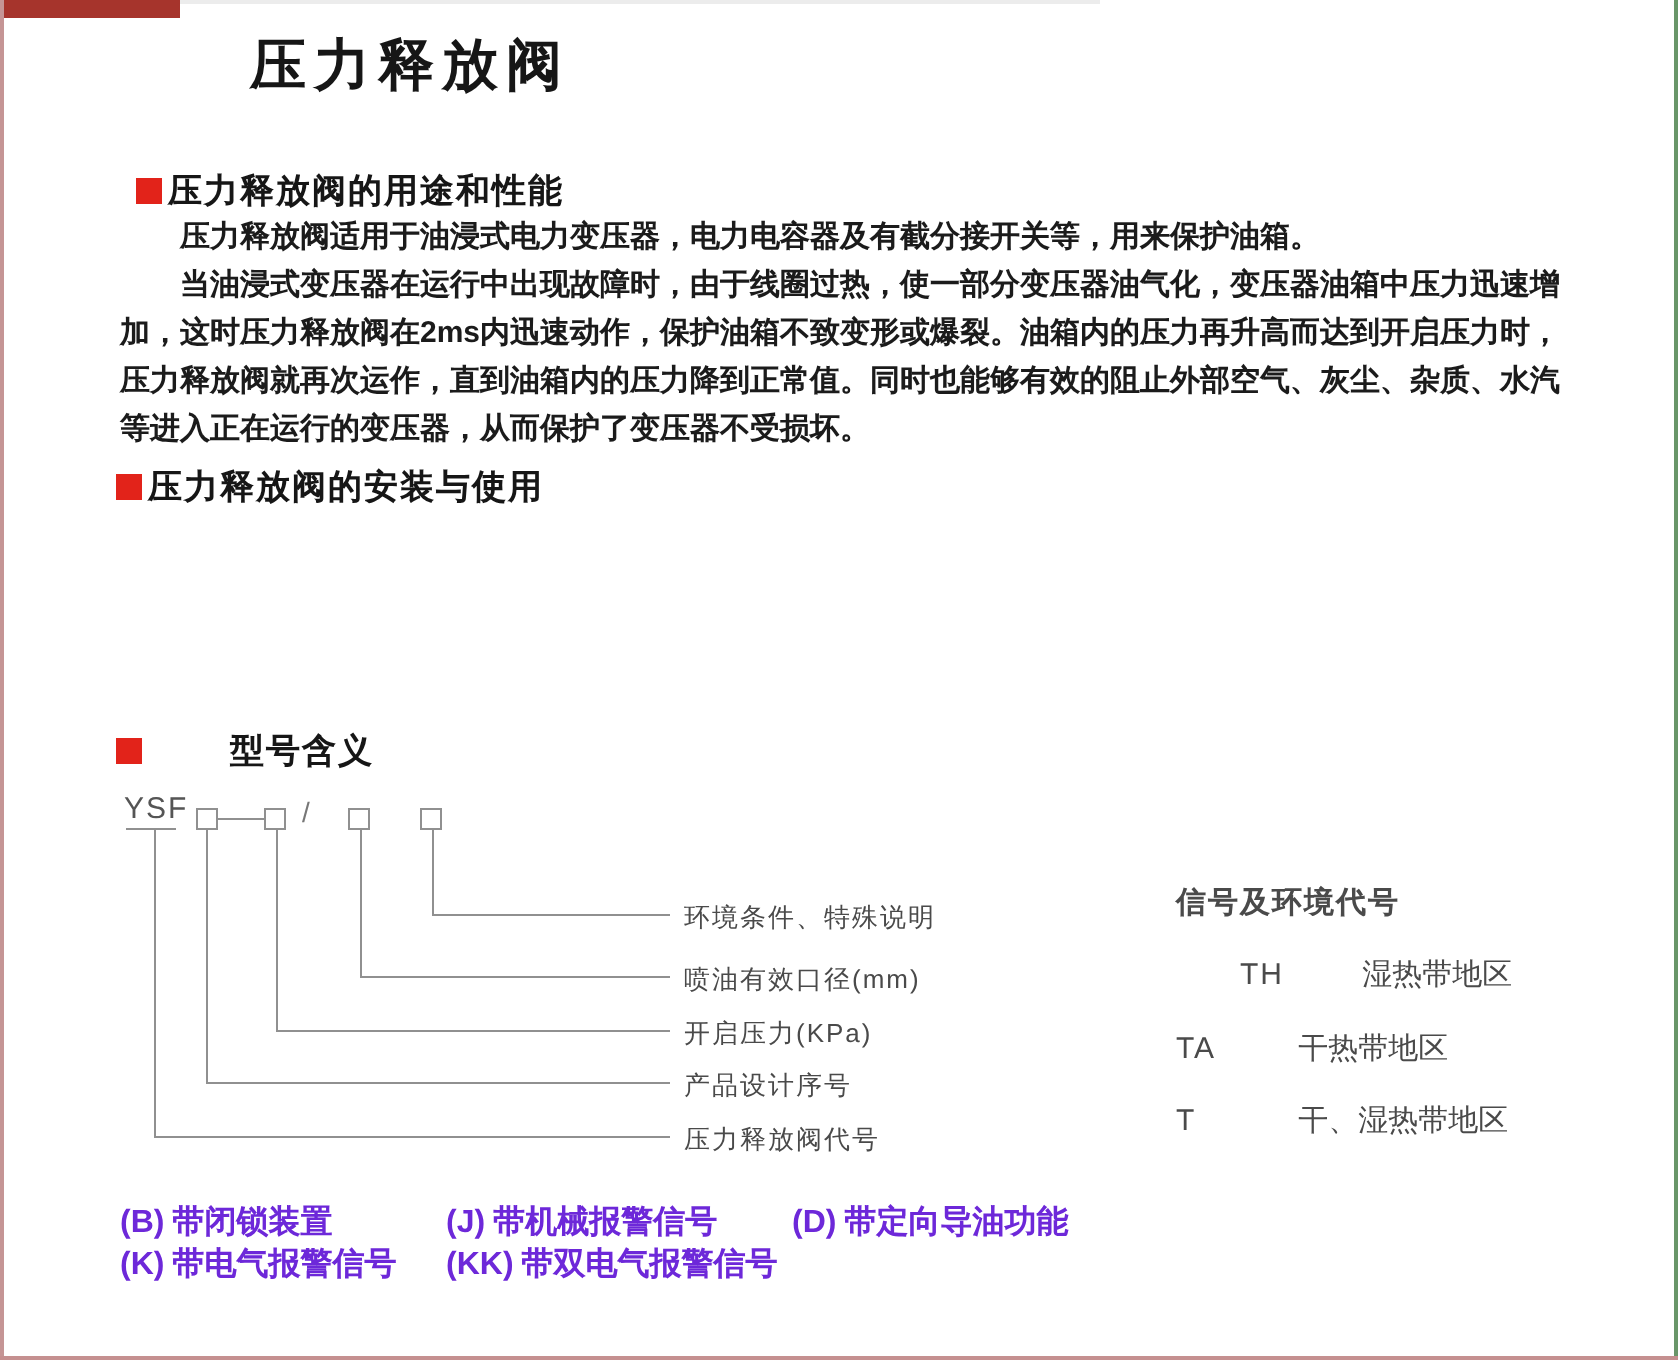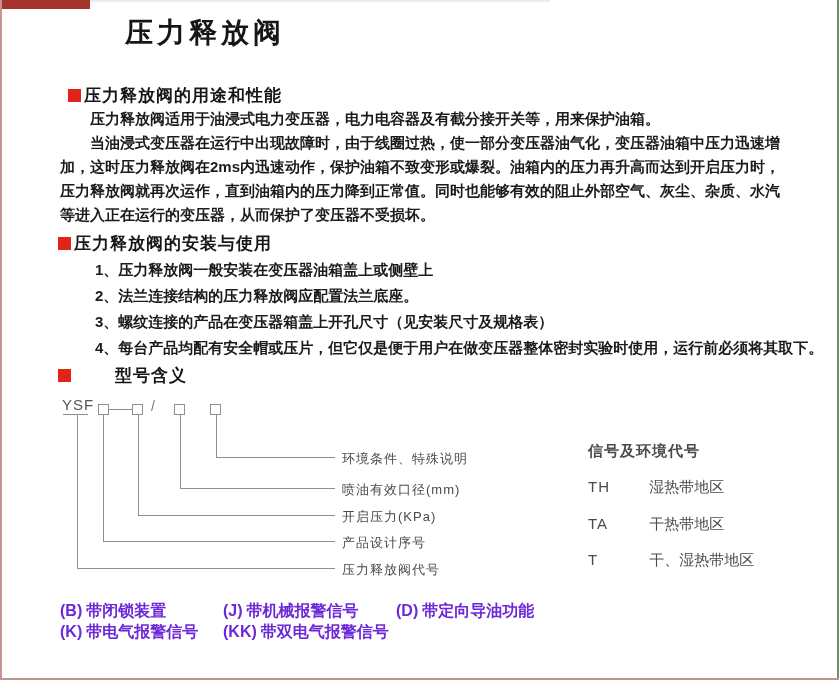--- a/index.html
+++ b/index.html
@@ -50,21 +50,21 @@
   .h2{left:138px;top:123px;width:197px;} .h1{left:103px;top:149px;width:232px;}
   .h0{left:77px;top:176px;width:258px;}
   .d-label{left:342px;font-size:13px;color:var(--muted-text);letter-spacing:1px;white-space:nowrap;}
   .l4{top:58px;} .l3{top:89px;} .l2{top:116px;} .l1{top:142px;} .l0{top:169px;}
 
   
   .signal{position:absolute;left:588px;top:442px;color:var(--muted-text);}
   .signal-heading{font-size:15px;font-weight:bold;letter-spacing:1px;}
   .sig-row{position:absolute;left:0;white-space:nowrap;font-size:15px;}
   .sig-row .code{display:inline-block;width:57px;letter-spacing:1px;}
-  .sr0{top:36px;} .sr1{top:73px;} .sr2{top:109px;}
+  .sr0{top:36px;margin-left:32px;} .sr1{top:73px;} .sr2{top:109px;}
 
   
   .legend{position:absolute;left:60px;top:601px;width:720px;font-size:16px;font-weight:bold;color:#6d28d9;}
   .legend-row{position:relative;height:21px;}
   .legend-item{position:absolute;white-space:nowrap;}
   .li-0{left:0;} .r1 .li-1{left:163px;} .r1 .li-2{left:336px;} .r2 .li-1{left:163px;}
   .legend-item .code{margin-right:4px;}
 </style>
 </head>
 <body>
@@ -87,26 +87,20 @@
     <div>　　压力释放阀适用于油浸式电力变压器，电力电容器及有截分接开关等，用来保护油箱。</div>
     <div>　　当油浸式变压器在运行中出现故障时，由于线圈过热，使一部分变压器油气化，变压器油箱中压力迅速增</div>
     <div>加，这时压力释放阀在2ms内迅速动作，保护油箱不致变形或爆裂。油箱内的压力再升高而达到开启压力时，</div>
     <div>压力释放阀就再次运作，直到油箱内的压力降到正常值。同时也能够有效的阻止外部空气、灰尘、杂质、水汽</div>
     <div>等进入正在运行的变压器，从而保护了变压器不受损坏。</div>
   </div>
 
   <div class="sec-heading sec2">
     <span class="red-sq"></span>
     <span>压力释放阀的安装与使用</span>
-  </div>
-  <div class="install-list">
-    <div>1、压力释放阀一般安装在变压器油箱盖上或侧壁上</div>
-    <div>2、法兰连接结构的压力释放阀应配置法兰底座。</div>
-    <div>3、螺纹连接的产品在变压器箱盖上开孔尺寸（见安装尺寸及规格表）</div>
-    <div>4、每台产品均配有安全帽或压片，但它仅是便于用户在做变压器整体密封实验时使用，运行前必须将其取下。</div>
   </div>
 
   <div class="sec-heading sec3">
     <span class="red-sq"></span>
     <span>型号含义</span>
   </div>
 
   <div class="diagram">
     <div class="d-abs ysf">YSF</div>
     <div class="d-abs ysf-underline"></div>

